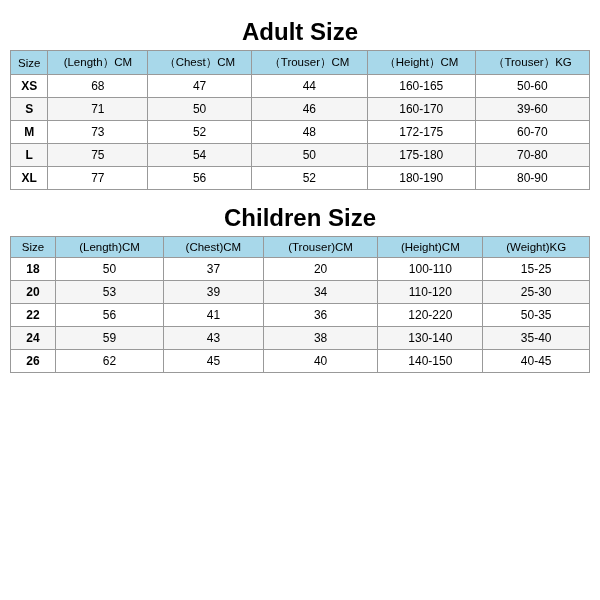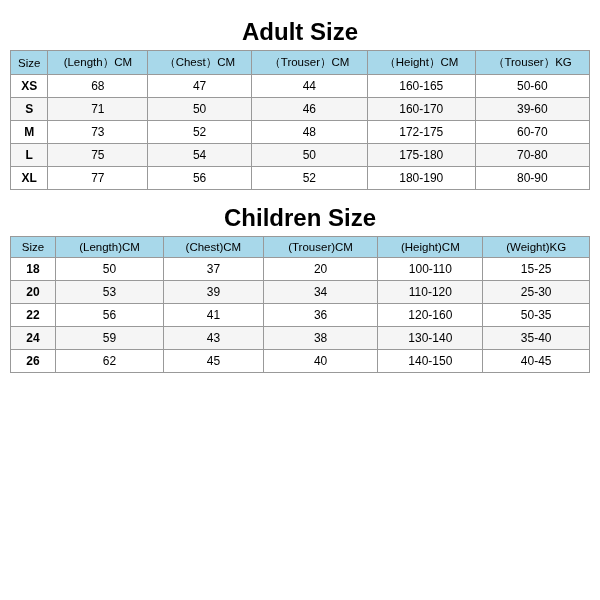--- a/index.html
+++ b/index.html
@@ -136,21 +136,21 @@
         <td>39</td>
         <td>34</td>
         <td>110-120</td>
         <td>25-30</td>
       </tr>
       <tr>
         <td class="size-col">22</td>
         <td>56</td>
         <td>41</td>
         <td>36</td>
-        <td>120-160</td>
+        <td>120-220</td>
         <td>50-35</td>
       </tr>
       <tr>
         <td class="size-col">24</td>
         <td>59</td>
         <td>43</td>
         <td>38</td>
         <td>130-140</td>
         <td>35-40</td>
       </tr>

